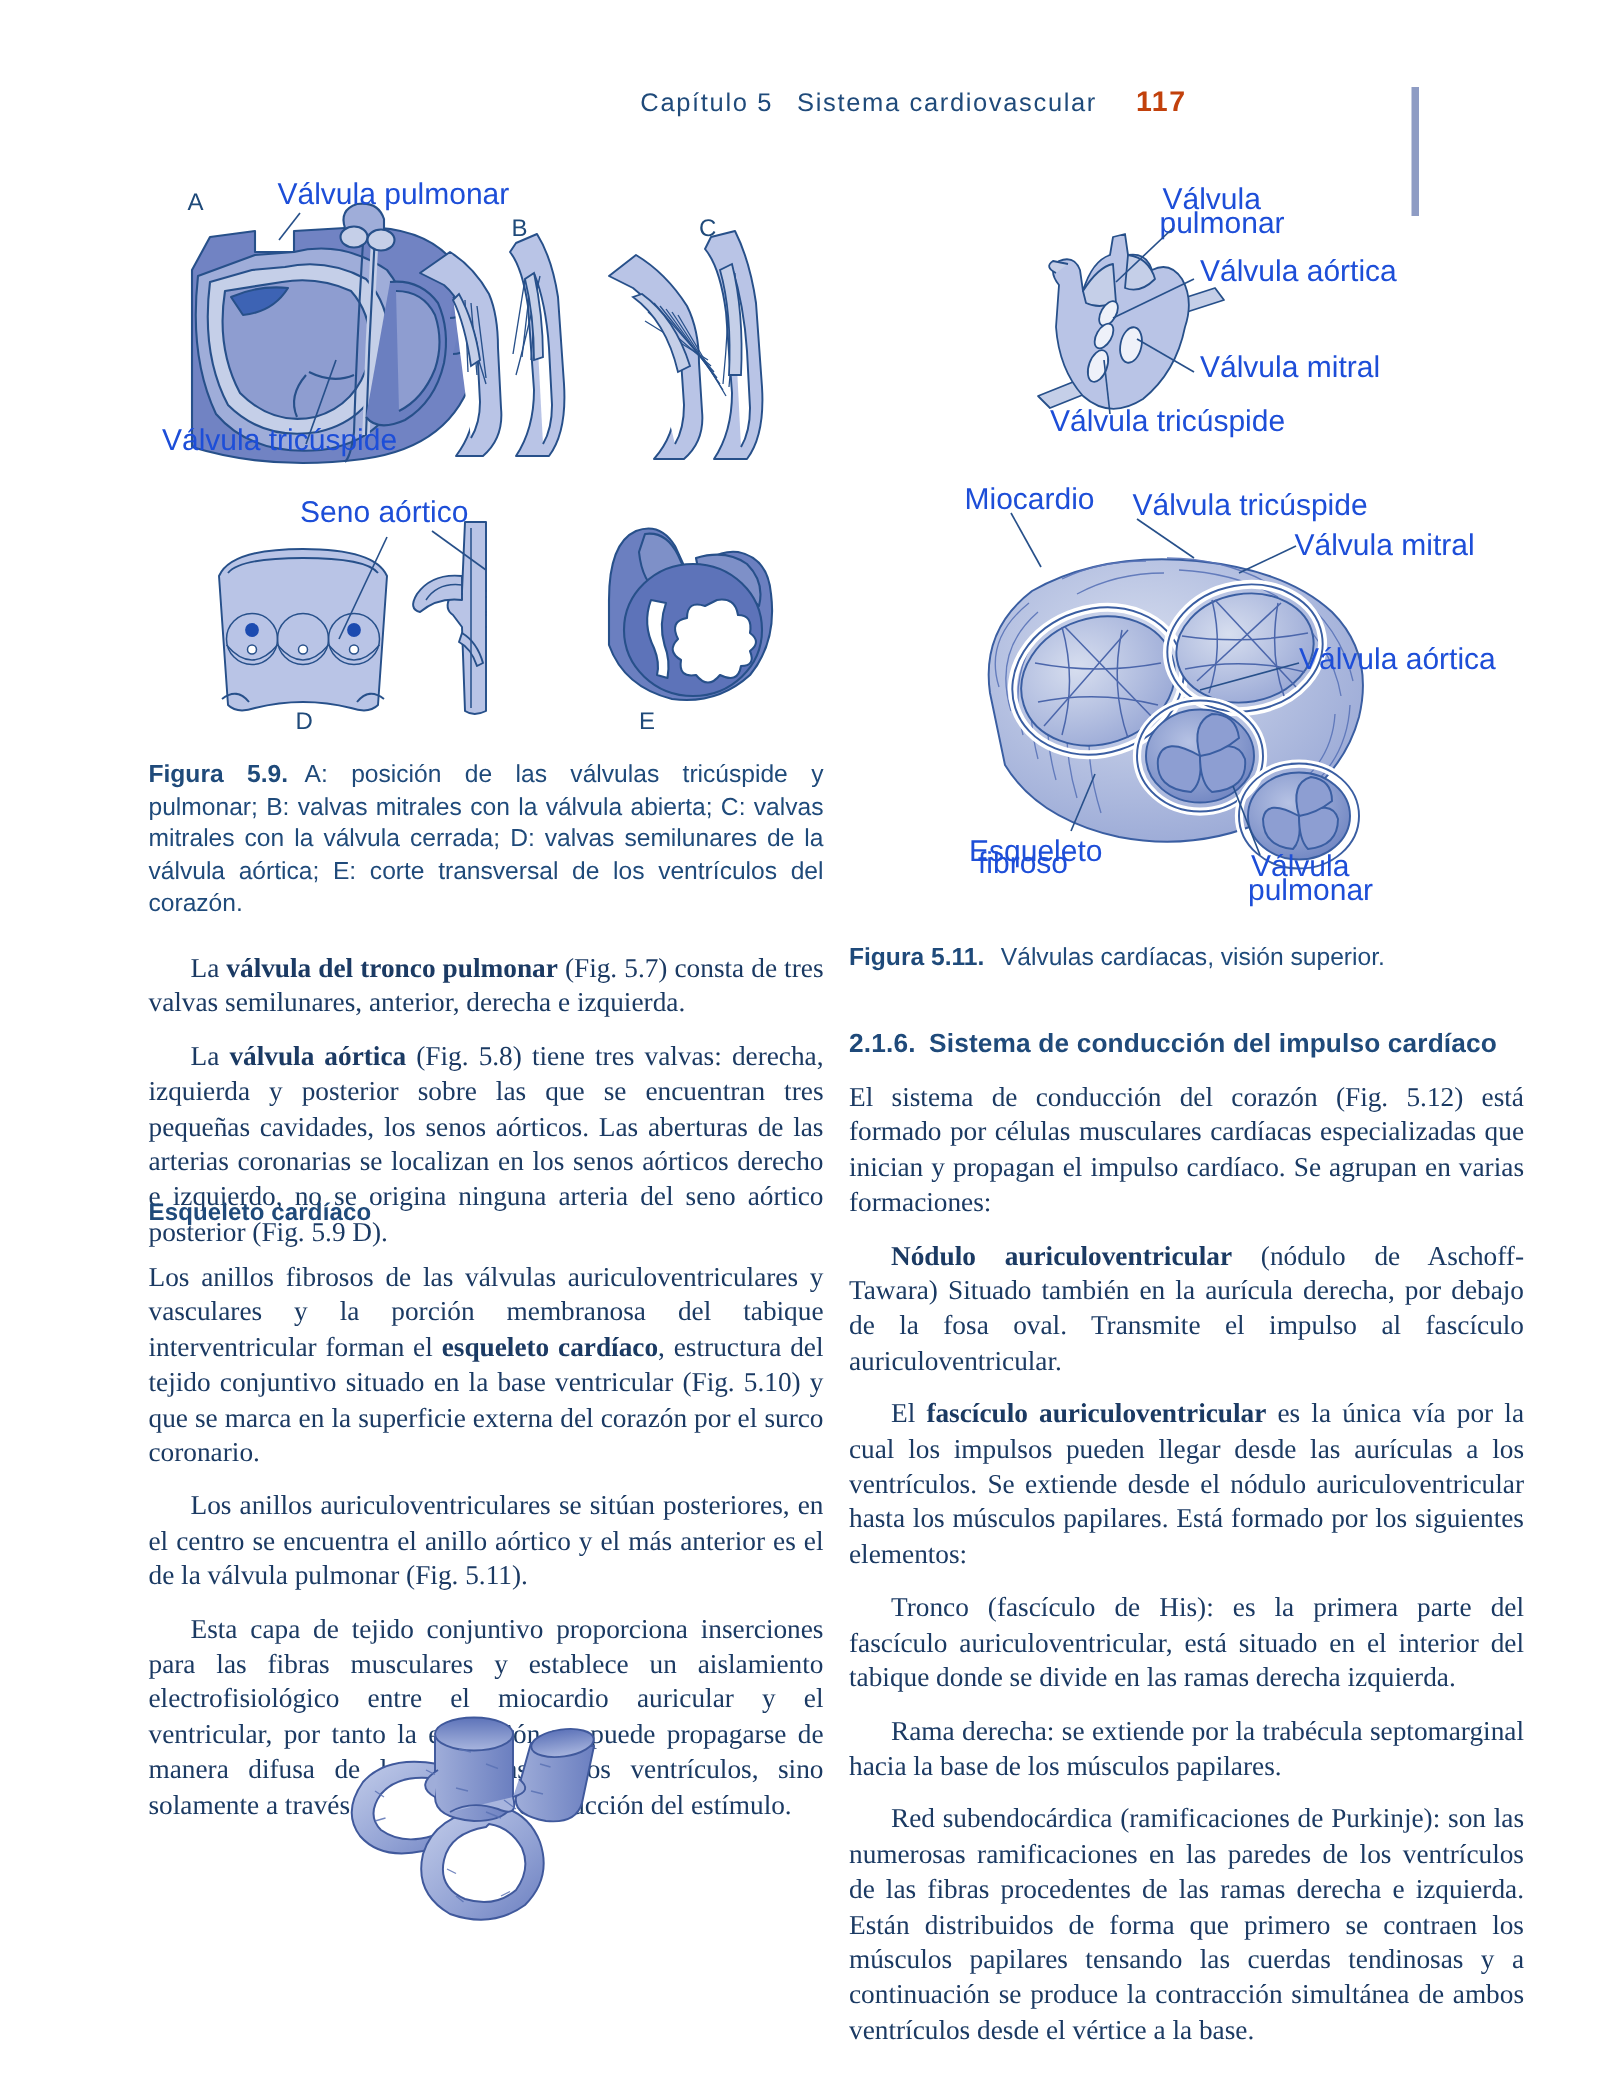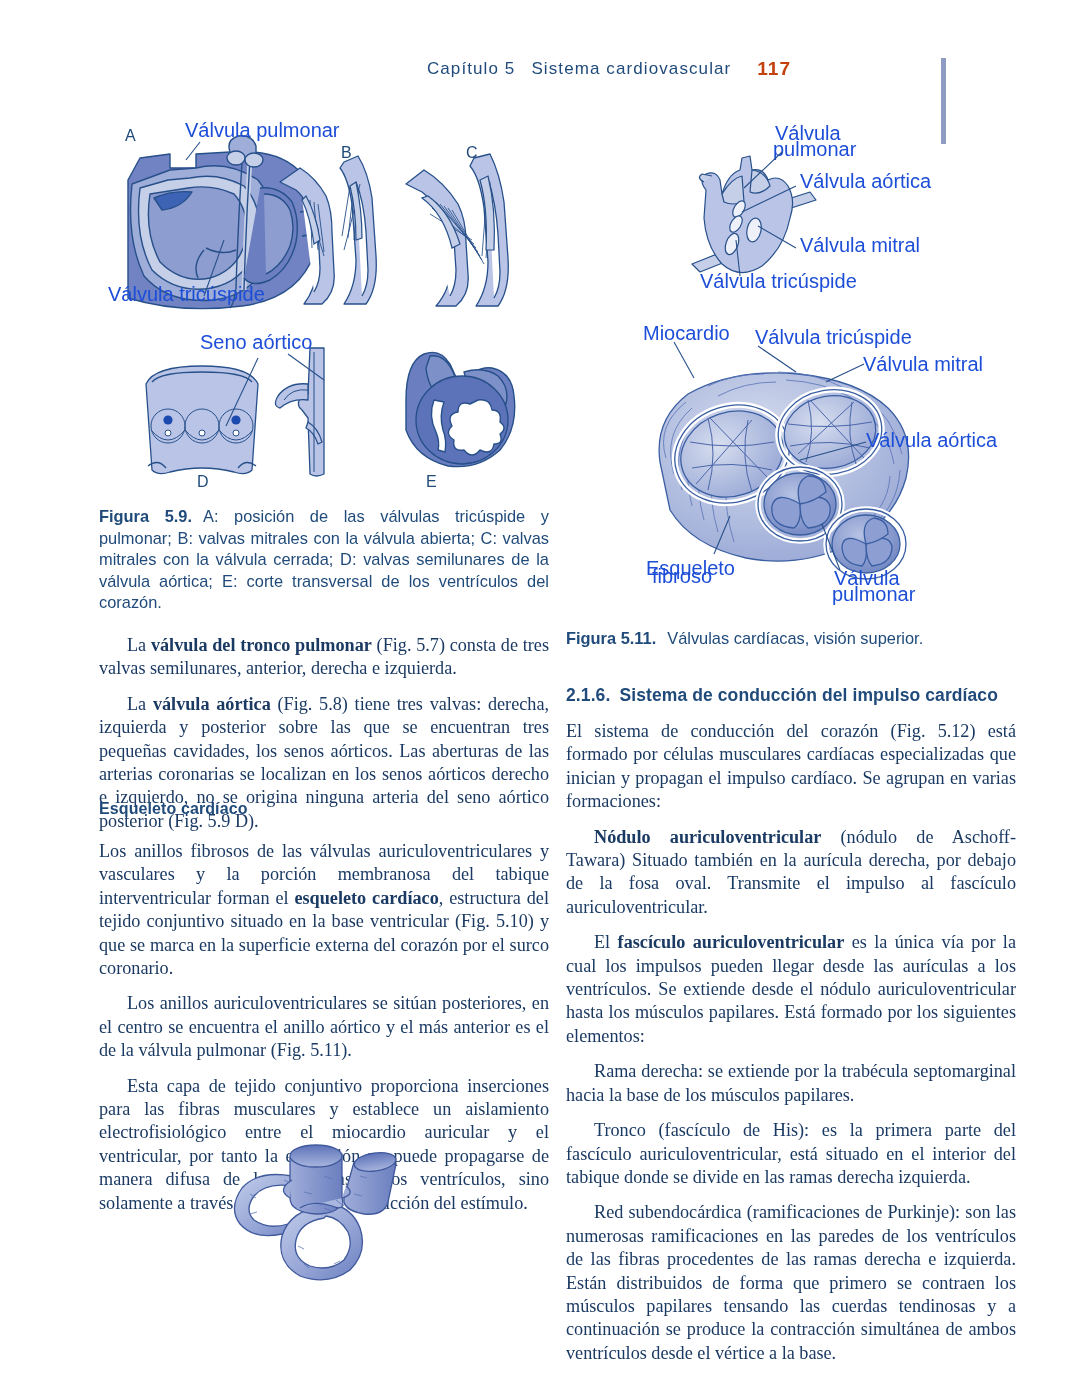--- a/index.html
+++ b/index.html
@@ -469,18 +469,18 @@
   </div>
 
   <div class="col col-right" style="top:720px;">
     <p class="body">El sistema de conducción del corazón (Fig. 5.12) está formado por células musculares cardíacas especializadas que inician y propagan el impulso cardíaco. Se agrupan en varias formaciones:</p>
     <p class="body ind">
       <span class="b">Nódulo auriculoventricular</span><span> (nódulo de Aschoff-Tawara) Situado también en la aurícula derecha, por debajo de la fosa oval. Transmite el impulso al fascículo auriculoventricular.</span>
     </p>
     <p class="body ind">
       <span>El </span><span class="b">fascículo auriculoventricular</span><span> es la única vía por la cual los impulsos pueden llegar desde las aurículas a los ventrículos. Se extiende desde el nódulo auriculoventricular hasta los músculos papilares. Está formado por los siguientes elementos:</span>
     </p>
+    <p class="body ind">Tronco (fascículo de His): es la primera parte del fascículo auriculoventricular, está situado en el interior del tabique donde se divide en las ramas derecha izquierda.</p>
     <p class="body ind">Rama derecha: se extiende por la trabécula septomarginal hacia la base de los músculos papilares.</p>
-    <p class="body ind">Tronco (fascículo de His): es la primera parte del fascículo auriculoventricular, está situado en el interior del tabique donde se divide en las ramas derecha izquierda.</p>
     <p class="body ind">Red subendocárdica (ramificaciones de Purkinje): son las numerosas ramificaciones en las paredes de los ventrículos de las fibras procedentes de las ramas derecha e izquierda. Están distribuidos de forma que primero se contraen los músculos papilares tensando las cuerdas tendinosas y a continuación se produce la contracción simultánea de ambos ventrículos desde el vértice a la base.</p>
   </div>
 
 </div>
 
 </body></html>

